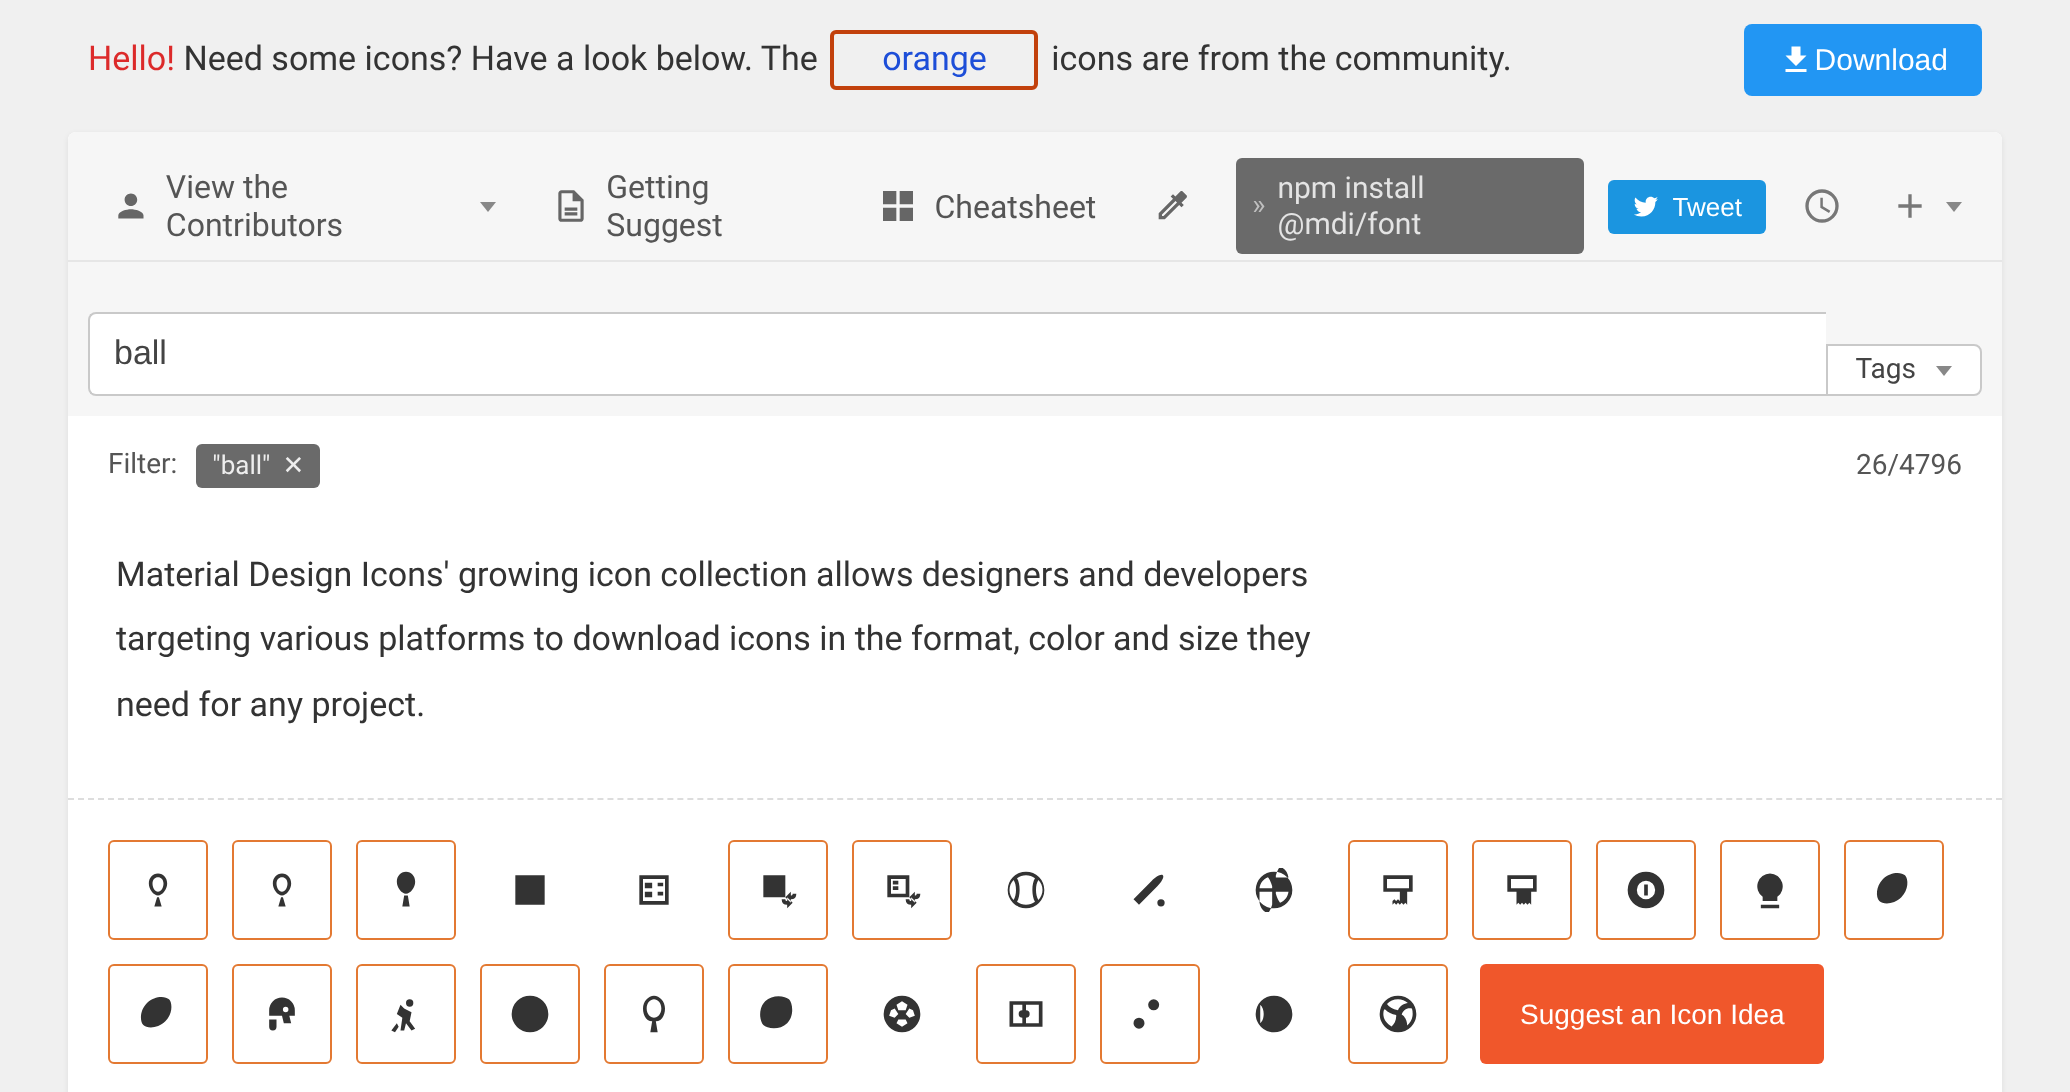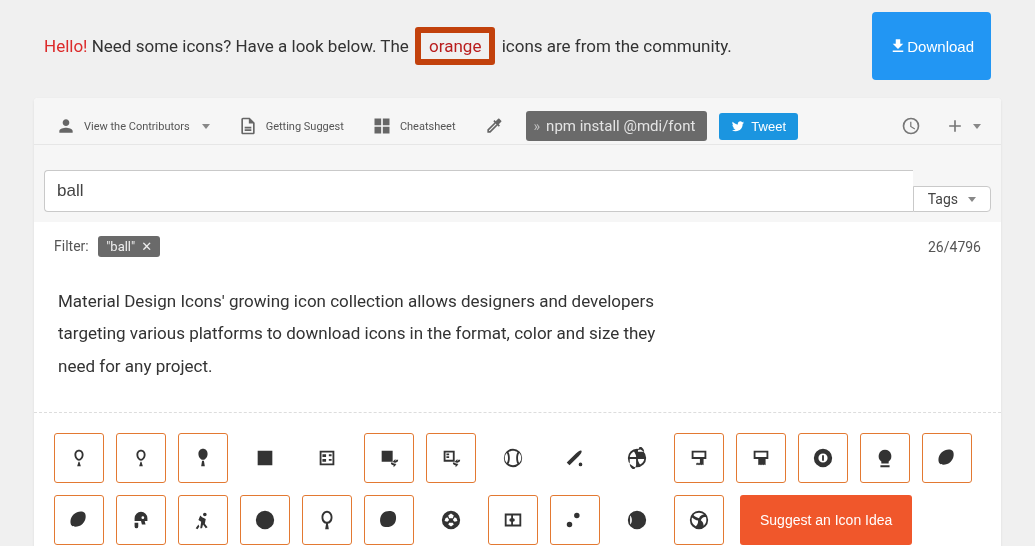--- a/index.html
+++ b/index.html
@@ -13,32 +13,32 @@
   .header-banner {
     display: flex;
     align-items: center;
     justify-content: space-between;
     padding: 12px 44px 18px 44px;
   }
   .banner-text { font-size: 17px; color: #333; }
   .banner-text .hello { color: #dc2a2a; }
   .orange-box {
     display: inline-block;
-    border: 6px solid #c2410c;
-    color: #b91c1c;
-    padding: 3px 8px;
+    border: 2px solid #c2410c;
+    color: #1d4ed8;
+    padding: 3px 24px;
     margin: 0 2px;
     border-radius: 3px;
   }
   .download-btn {
     background: #2296f3;
     color: #fff;
     border: none;
     border-radius: 4px;
-    padding: 25px 17px;
+    padding: 9px 17px;
     font-size: 15px;
     display: inline-flex;
     align-items: center;
     gap: 0;
     cursor: pointer;
   }
   .download-btn svg { width: 18px; height: 18px; fill: #fff; }
 
   .panel {
     background: #fff;
@@ -56,21 +56,21 @@
     align-items: center;
     gap: 4px;
   }
   .toolbar-item {
     display: inline-flex;
     align-items: center;
     gap: 8px;
     padding: 8px 12px;
     cursor: pointer;
     color: #555;
-    font-size: 11px;
+    font-size: 16px;
     border-radius: 3px;
   }
   .toolbar-item svg.ticon { width: 20px; height: 20px; fill: #666; }
   .caret-down {
     width: 0; height: 0;
     border-left: 4px solid transparent;
     border-right: 4px solid transparent;
     border-top: 5px solid #888;
     margin-left: 4px;
   }

